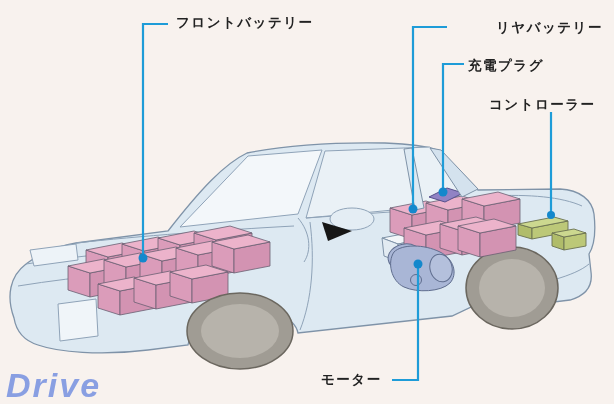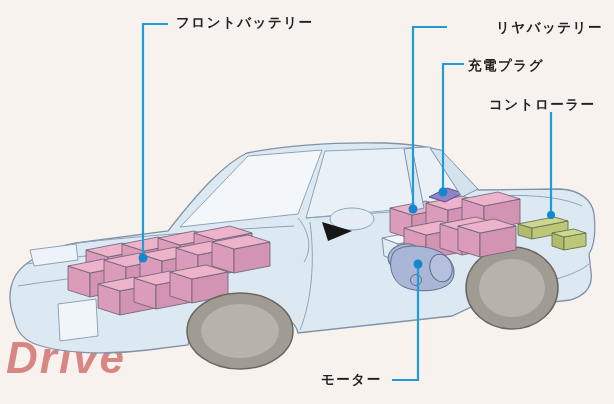--- a/index.html
+++ b/index.html
@@ -19,25 +19,25 @@
     letter-spacing:1.5px;
     white-space:nowrap;
   }
   .lbl-front-battery{left:176px;top:14px;}
   .lbl-rear-battery{left:452px;top:19px;margin-left:44px;}
   .lbl-charge-plug{left:468px;top:57px;}
   .lbl-controller{left:489px;top:96px;}
   .lbl-motor{left:321px;top:371px;font-family:Liberation Serif, serif;}
   .watermark{
     position:absolute;
-    left:6px;top:333px;
-    font-size:44px;
+    left:6px;top:366px;
+    font-size:34px;
     font-weight:bold;
     font-style:italic;
-    color:#b91c1c;
+    color:#1d4ed8;
     opacity:0.5;
     letter-spacing:2px;
     pointer-events:none;
   }
 </style>
 </head>
 <body>
 
 <div class="stage">
 

